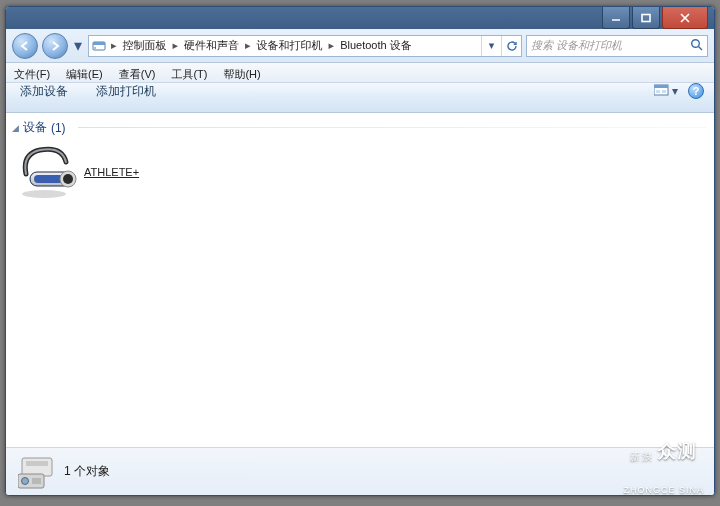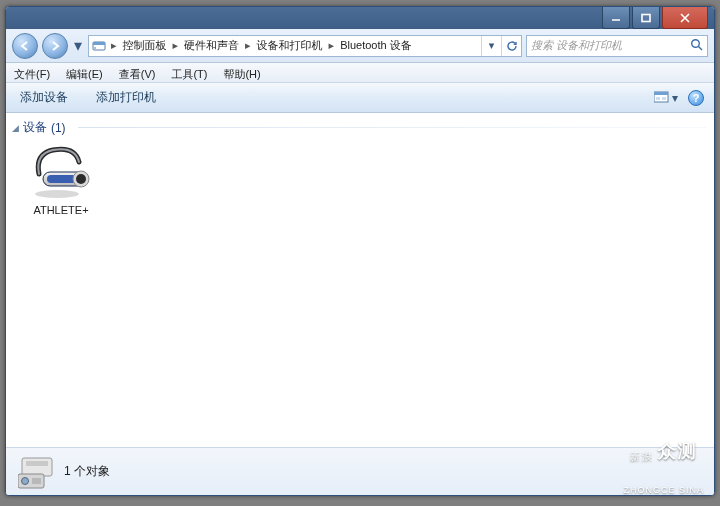--- a/index.html
+++ b/index.html
@@ -19,32 +19,32 @@
   .addr-icon{width:20px;display:flex;align-items:center;justify-content:center;}
   .crumb{display:flex;align-items:center;height:100%;padding:0 4px;white-space:nowrap;}
   .crumb.sep{padding:0 2px;color:#555;}
   .addr-refresh, .addr-drop{width:20px;height:20px;border-left:1px solid #cbd8e8;display:flex;align-items:center;justify-content:center;color:#3a5a80;}
   .searchbox{width:182px;height:22px;border:1px solid #9db6d2;background:#fff;display:flex;align-items:center;padding:0 4px;font-size:11px;color:#9a9a9a;font-style:italic;}
   .searchbox .sicon{margin-left:auto;color:#3a6ea8;}
   
   .menubar{height:20px;background:linear-gradient(#f6f9fc,#e7eef7);border-bottom:1px solid #c9d7e8;display:flex;align-items:flex-end;font-size:11px;color:#222;}
   .menuitem{padding:0 8px;}
   
-  .toolbar{height:30px;background:linear-gradient(#f4f8fd,#e0ecf8 50%,#d4e3f4);border-bottom:1px solid #b7c8dd;display:flex;align-items:center;font-size:12px;color:#1a3a5a;}
+  .toolbar{height:30px;background:linear-gradient(#f4f8fd,#e0ecf8 50%,#d4e3f4);border-bottom:1px solid #b7c8dd;display:flex;align-items:flex-start;font-size:12px;color:#1a3a5a;}
   .tool{padding:0 14px;}
   .tool-right{margin-left:auto;display:flex;align-items:center;gap:10px;padding-right:10px;}
   .viewbtn{display:flex;align-items:center;gap:2px;color:#3a5a80;}
   .helpbtn{width:16px;height:16px;border-radius:50%;background:radial-gradient(circle at 35% 30%,#bfe0ff,#3a8de0);border:1px solid #2a6fb6;color:#fff;font-size:11px;display:flex;align-items:center;justify-content:center;font-weight:bold;}
   
   .content{flex:1;background:#fff;overflow:auto;position:relative;}
   .group-hdr{display:flex;align-items:center;gap:4px;padding:6px 8px 2px 6px;font-size:12px;color:#1e3f7a;}
   .group-hdr .tri{color:#6e85a3;font-size:9px;}
   .group-hdr .line{flex:1;height:1px;background:linear-gradient(to right,#d9e3ef,#f6f9fc);margin-left:8px;}
   .items{display:flex;padding:6px 10px;}
-  .item{width:90px;display:flex;flex-direction:column;align-items:center;gap:4px;font-size:11px;color:#222;}
+  .item{width:90px;display:flex;flex-direction:row;align-items:center;gap:4px;font-size:11px;color:#222;text-decoration:underline;}
   .item .icon{width:64px;height:56px;display:flex;align-items:center;justify-content:center;}
   
   .details{height:48px;border-top:1px solid #cbd8e8;background:linear-gradient(#f2f6fb,#e6eef8);display:flex;align-items:center;padding:0 12px;gap:6px;font-size:12px;color:#202020;}
   .details .dicon{width:40px;height:36px;}
   
   .watermark{position:absolute;right:16px;bottom:10px;color:#fff;font-size:14px;letter-spacing:2px;text-shadow:0 1px 2px rgba(0,0,0,.5);display:flex;flex-direction:column;align-items:center;line-height:1.1;gap:24px;}
   .watermark .s{font-size:9px;letter-spacing:1px;}
 </style>
 </head>
 <body>

